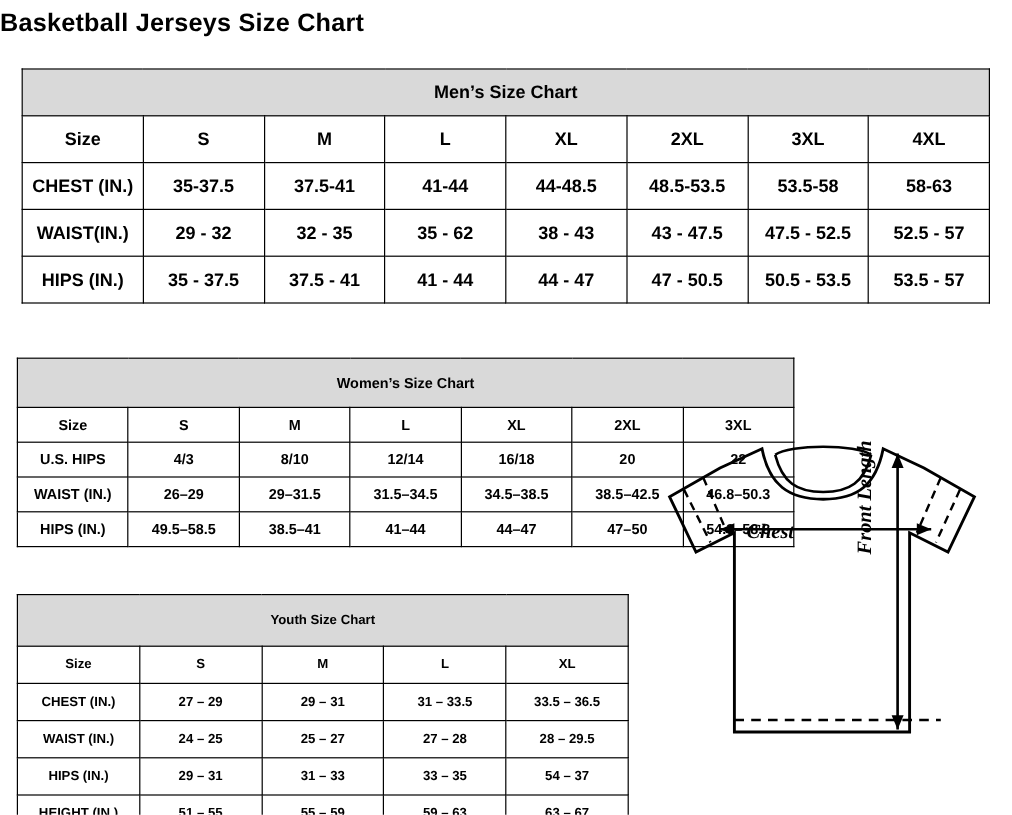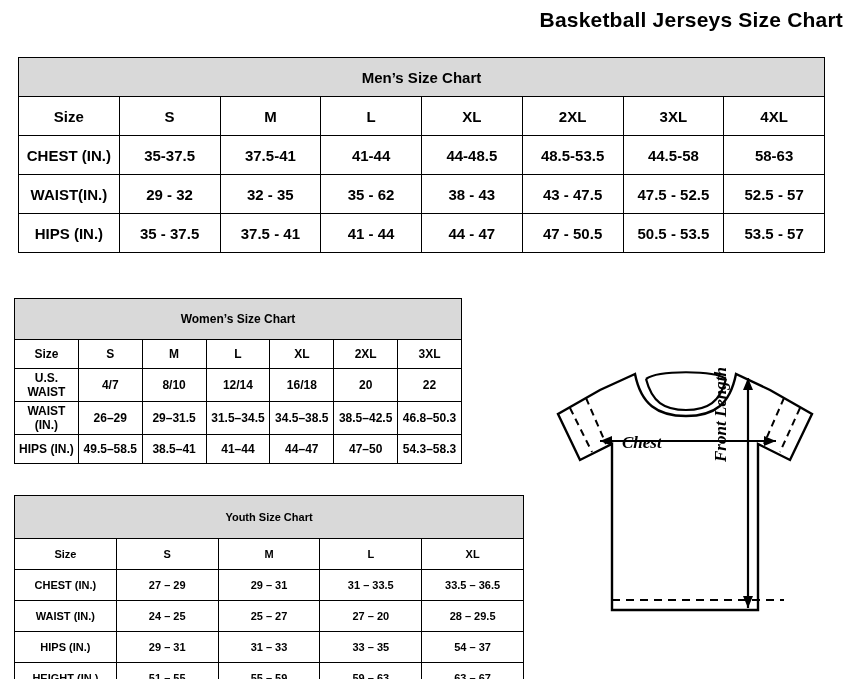--- a/index.html
+++ b/index.html
@@ -9,21 +9,21 @@
   }
   body {
     width: 843px;
     height: 679px;
     font-family: "Liberation Sans", sans-serif;
     color: #000000;
     position: relative;
     overflow: hidden;
   }
   #page-title {
-    text-align: right;
+    text-align: left;
     font-size: 21px;
     font-weight: bold;
     margin: 8px 0 0 0;
     letter-spacing: 0.2px;
   }
   .chart-block {
     position: absolute;
     box-sizing: border-box;
   }
   table.size-table {
@@ -59,21 +59,21 @@
     background: #ffffff;
     font-size: 15px;
   }
   #mens-chart .banner td { font-size: 18px; }
   #mens-chart .rowlabel { font-size: 14px; }
 
   
   #womens-chart {
     left: 14px;
     top: 298px;
-    width: 448px;
+    width: 648px;
   }
   #womens-chart table.size-table td {
     height: 24px;
     font-size: 12px;
   }
   #womens-chart .hdr td { font-size: 15px; }
   #womens-chart .banner td { font-size: 18px; padding: 8px 0; }
   #womens-chart .rowlabel { font-size: 12px; }
 
   
@@ -139,21 +139,21 @@
         <td>3XL</td>
         <td>4XL</td>
       </tr>
       <tr>
         <td class="rowlabel">CHEST (IN.)</td>
         <td>35-37.5</td>
         <td>37.5-41</td>
         <td>41-44</td>
         <td>44-48.5</td>
         <td>48.5-53.5</td>
-        <td>44.5-58</td>
+        <td>53.5-58</td>
         <td>58-63</td>
       </tr>
       <tr>
         <td class="rowlabel">WAIST(IN.)</td>
         <td>29 - 32</td>
         <td>32 - 35</td>
         <td>35 - 62</td>
         <td>38 - 43</td>
         <td>43 - 47.5</td>
         <td>47.5 - 52.5</td>
@@ -182,22 +182,22 @@
       <tr class="hdr">
         <td style="width:16%">Size</td>
         <td>S</td>
         <td>M</td>
         <td>L</td>
         <td>XL</td>
         <td>2XL</td>
         <td>3XL</td>
       </tr>
       <tr>
-        <td class="rowlabel">U.S. WAIST</td>
-        <td>4/7</td>
+        <td class="rowlabel">U.S. HIPS</td>
+        <td>4/3</td>
         <td>8/10</td>
         <td>12/14</td>
         <td>16/18</td>
         <td>20</td>
         <td>22</td>
       </tr>
       <tr>
         <td class="rowlabel">WAIST  (IN.)</td>
         <td>26–29</td>
         <td>29–31.5</td>
@@ -236,21 +236,21 @@
         <td class="rowlabel">CHEST (IN.)</td>
         <td>27 – 29</td>
         <td>29 – 31</td>
         <td>31 – 33.5</td>
         <td>33.5 – 36.5</td>
       </tr>
       <tr>
         <td class="rowlabel">WAIST  (IN.)</td>
         <td>24 – 25</td>
         <td>25 – 27</td>
-        <td>27 – 20</td>
+        <td>27 – 28</td>
         <td>28 – 29.5</td>
       </tr>
       <tr>
         <td class="rowlabel">HIPS  (IN.)</td>
         <td>29 – 31</td>
         <td>31 – 33</td>
         <td>33 – 35</td>
         <td>54 – 37</td>
       </tr>
       <tr>

